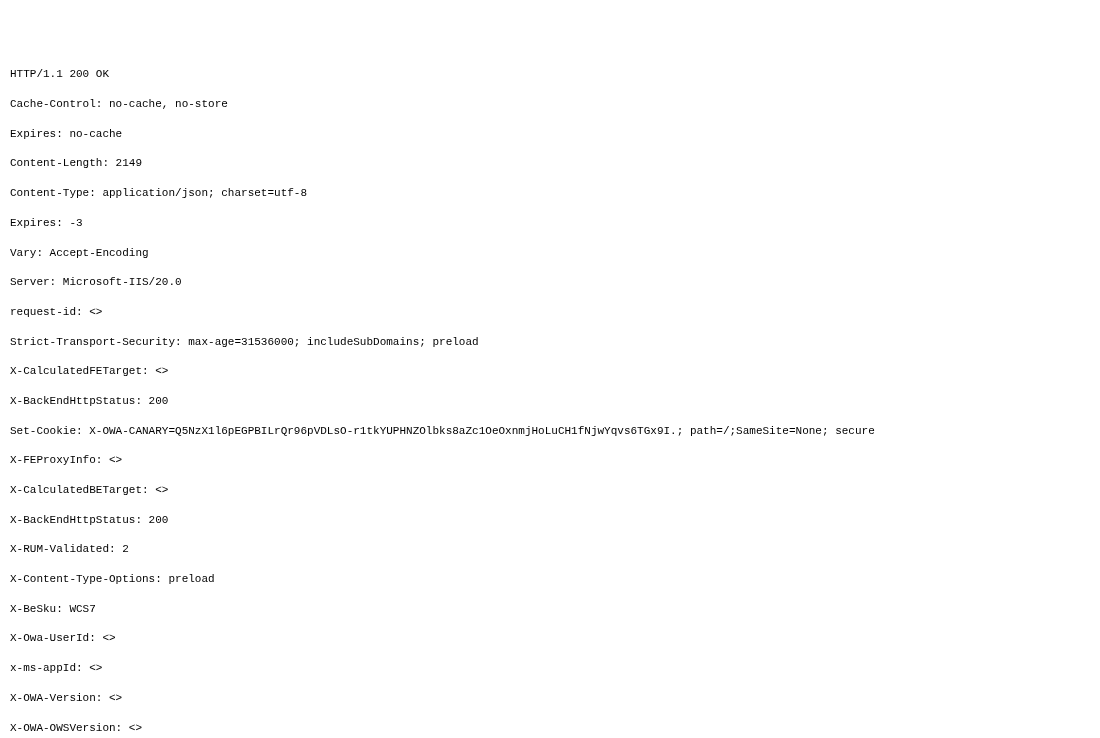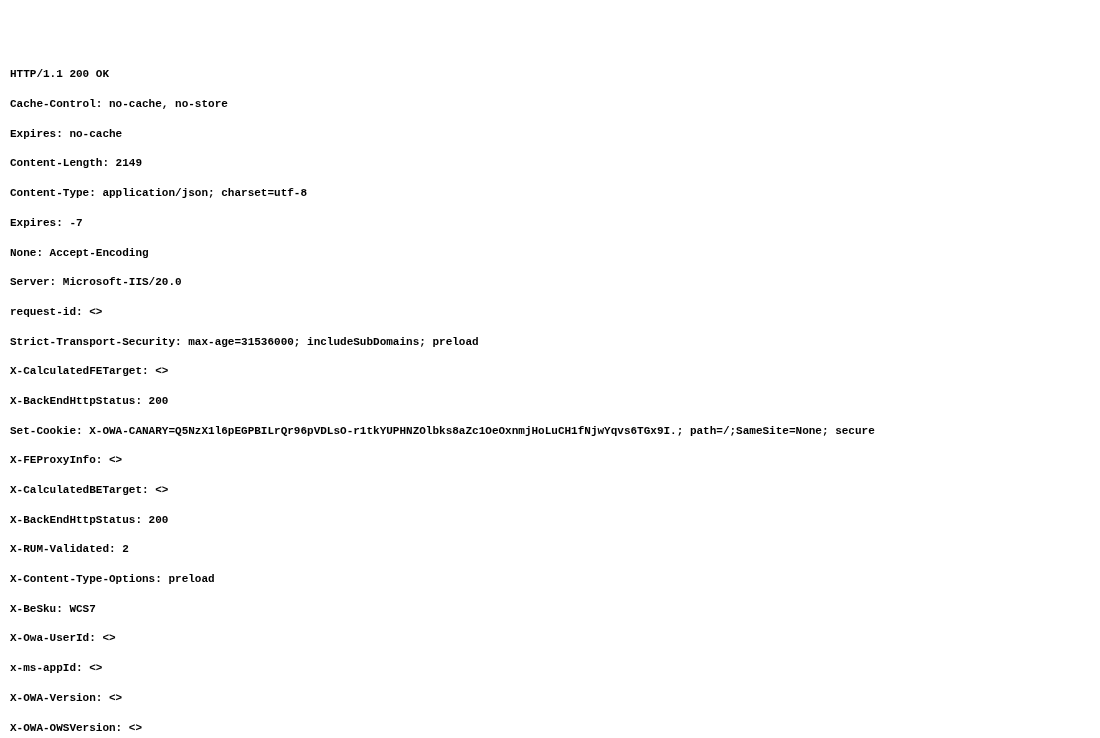--- a/index.html
+++ b/index.html
@@ -7,34 +7,34 @@
     padding: 8px 10px;
     background: #ffffff;
     font-family: Consolas, "Courier New", monospace;
     font-size: 11px;
     line-height: 1.35;
     color: #000000;
     white-space: pre-wrap;
     word-break: break-word;
     width: 1080px;
   }
-  .block { display:block;font-weight:bold; }
+  .block { display:block; }
 </style>
 </head>
 <body>
 
 
 
 <span class="block">HTTP/1.1 200 OK</span>
 <span class="block">Cache-Control: no-cache, no-store</span>
 <span class="block">Expires: no-cache</span>
 <span class="block">Content-Length: 2149</span>
 <span class="block">Content-Type: application/json; charset=utf-8</span>
-<span class="block">Expires: -7</span>
-<span class="block">None: Accept-Encoding</span>
+<span class="block">Expires: -3</span>
+<span class="block">Vary: Accept-Encoding</span>
 <span class="block">Server: Microsoft-IIS/20.0</span>
 <span class="block">request-id: &lt;&gt;</span>
 <span class="block">Strict-Transport-Security: max-age=31536000; includeSubDomains; preload</span>
 <span class="block">X-CalculatedFETarget: &lt;&gt;</span>
 <span class="block">X-BackEndHttpStatus: 200</span>
 <span class="block">Set-Cookie: X-OWA-CANARY=Q5NzX1l6pEGPBILrQr96pVDLsO-r1tkYUPHNZOlbks8aZc1OeOxnmjHoLuCH1fNjwYqvs6TGx9I.; path=/;SameSite=None; secure</span>
 <span class="block">X-FEProxyInfo: &lt;&gt;</span>
 <span class="block">X-CalculatedBETarget: &lt;&gt;</span>
 <span class="block">X-BackEndHttpStatus: 200</span>
 <span class="block">X-RUM-Validated: 2</span>

